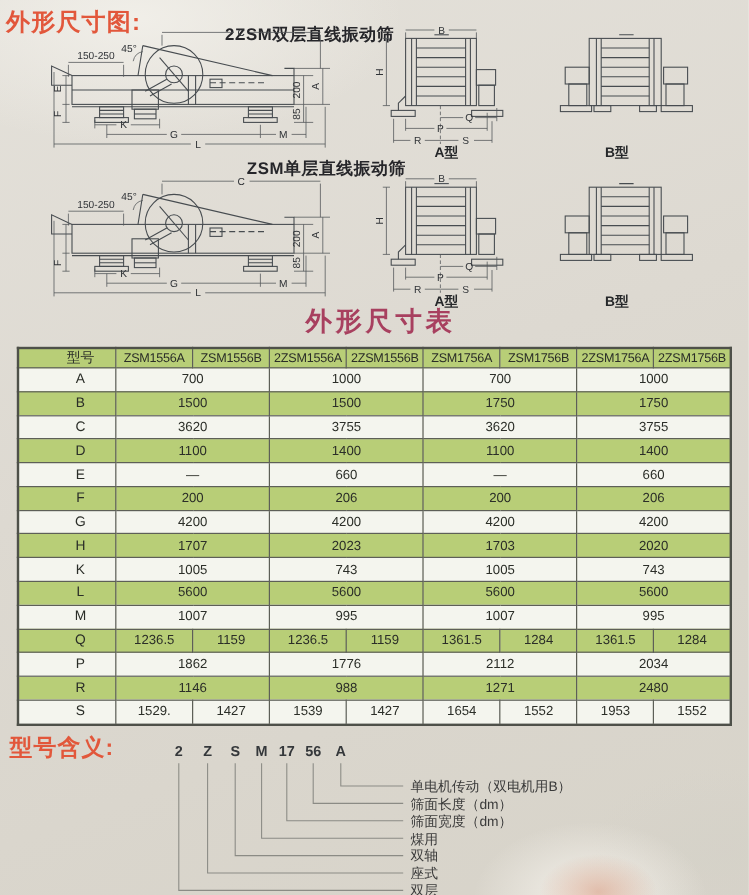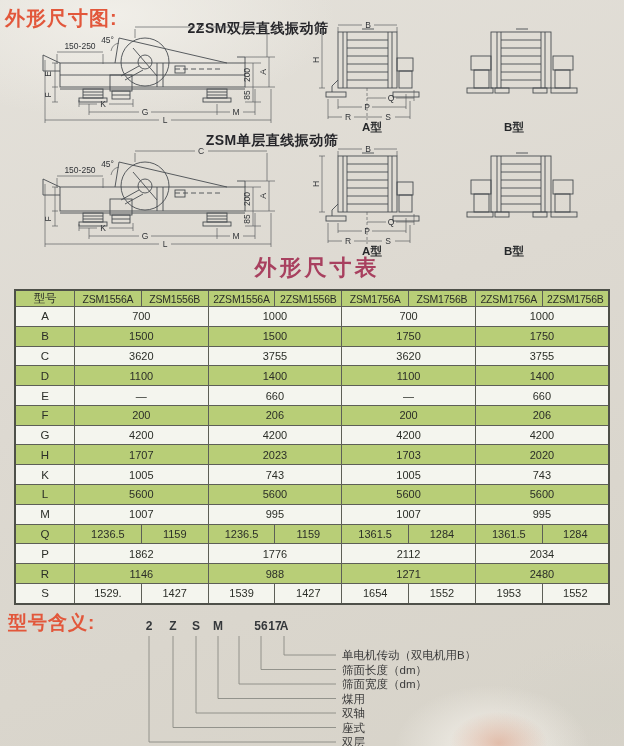--- a/index.html
+++ b/index.html
@@ -28,21 +28,21 @@
   .svg-enda{left:310px;top:4px;}
   .svg-endb{left:447px;top:4px;}
   .table-title{position:absolute;left:217px;top:253px;width:200px;text-align:center;
     font-size:22px;font-weight:bold;color:var(--table-title-red,#a8405f);letter-spacing:3px;}
   table.dims{position:absolute;left:14px;top:289px;width:596px;height:316px;
     border-collapse:collapse;table-layout:fixed;}
   table.dims th,table.dims td{border:1px solid #5d5f57;text-align:center;vertical-align:middle;
     font-size:11px;color:#2b2e28;padding:0;font-weight:normal;}
   table.dims{border:2px solid #4e5049;}
   table.dims th{background:var(--row-green,#b8ce77);font-size:10.5px;letter-spacing:-.2px;}
-  table.dims .lblcol{width:58px;font-size:11.5px;}
+  table.dims .lblcol{width:58px;font-size:11.5px;padding-left:22px;}
   table.dims tr.cream td{background:var(--row-cream,#f4f5ee);}
   table.dims tr.green td{background:var(--row-green,#b8ce77);}
   .meaning{position:absolute;left:0;top:604px;width:624px;height:142px;}
   .meaning-title{position:absolute;left:8px;top:6px;font-size:19px;font-weight:bold;
     color:var(--accent-orange,#e2573b);letter-spacing:1px;text-align:center;}
   .code-part{position:absolute;top:15px;transform:translateX(-50%);font-size:12px;font-weight:600;color:#35383b;}
   .meaning-lines{position:absolute;left:0;top:0;width:624px;height:142px;}
   .meaning-lines polyline{stroke:#8b8b85;stroke-width:.9;fill:none;}
   .meaning-label{position:absolute;left:342px;font-size:11.5px;color:#3a3a3a;white-space:nowrap;}
   .photo-fade{position:absolute;right:0;bottom:0;width:330px;height:135px;pointer-events:none;
@@ -403,21 +403,21 @@
       </tbody>
   </table>
 
   <div class="meaning">
     <div class="meaning-title">型号含义:</div>
     <div>
         <span class="code-part" style="left: 149px;">2</span>
         <span class="code-part" style="left: 173px;">Z</span>
         <span class="code-part" style="left: 196px;">S</span>
         <span class="code-part" style="left: 218px;">M</span>
-        <span class="code-part" style="left: 239px; margin-left: 36px;">17</span>
+        <span class="code-part" style="left: 239px;">17</span>
         <span class="code-part" style="left: 261px;">56</span>
         <span class="code-part" style="left: 284px;">A</span>
       </div>
     <svg class="meaning-lines">
         <polyline points="284,32 284,51 336,51"></polyline>
         <polyline points="261,32 261,65.5 336,65.5"></polyline>
         <polyline points="239,32 239,80 336,80"></polyline>
         <polyline points="218,32 218,94.5 336,94.5"></polyline>
         <polyline points="196,32 196,109 336,109"></polyline>
         <polyline points="173,32 173,123.5 336,123.5"></polyline>

